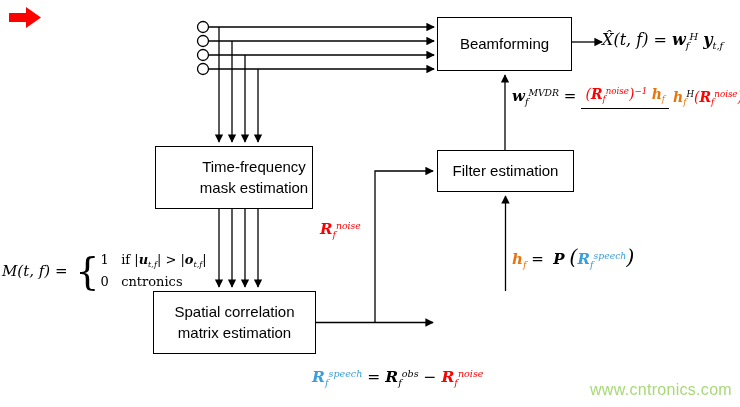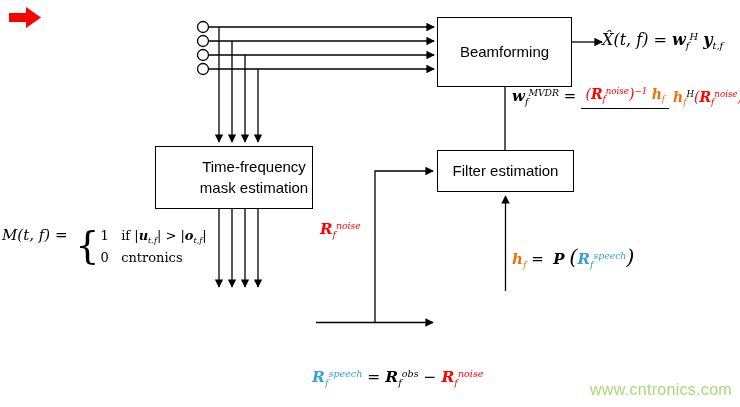--- a/index.html
+++ b/index.html
@@ -17,21 +17,21 @@
   .formula {
     position:absolute; font-family:"DejaVu Serif", serif; font-style:italic;
     font-size:15px; color:#000; white-space:pre; line-height:1.25;
   }
   .formula sub { font-size:0.62em; vertical-align:-0.4em; }
   .formula sup { font-size:0.62em; vertical-align:0.55em; }
   .mvdr { display:flex; align-items:center; gap:5px; }
   .frac { display:inline-flex; text-align:center; font-size:14px; }
   .frac .num { display:block; padding:0 4px 3px; border-bottom:1.4px solid #000; }
   .frac .den { display:block; padding:3px 4px 0; }
-  .maskf { display:flex; font-style:normal; }
+  .maskf { display:flex; align-items:center; font-style:normal;margin-top:24px; }
   .maskf .brace { font-size:38px; line-height:1; font-style:normal; margin:0 1px 0 3px; font-weight:400; }
   .cases { display:inline-flex; flex-direction:column; font-size:13px; line-height:1.6; font-style:normal; }
   .watermark {
     position:absolute; right:8px; bottom:8px; font-size:16px; letter-spacing:0.3px;
     color:#a8d878; font-family:"Liberation Sans", sans-serif;
   }
   .out-formula { font-size:16px; }
   .speech-formula { font-size:15.5px; }
 </style>
 </head>
@@ -80,33 +80,37 @@
 
     <g stroke="#000" stroke-width="1.3" fill="none">
       <path d="M316 322.5 H433" marker-end="url(#arrow)"></path>
       <path d="M375 322.5 V171 H433" marker-end="url(#arrow)"></path>
       <path d="M505.5 291 V196" marker-end="url(#arrow)"></path>
       <path d="M505 150 V75" marker-end="url(#arrow)"></path>
       <path d="M572 42 H602" marker-end="url(#arrow)"></path>
     </g>
   </svg>
 
-  <div class="box" style="left:437px; top:17px; width:135px; height:70px;">
+  <div class="box" style="left:437px; top:17px; width:135px; height:54px;">
     <div>Beamforming</div>
   </div>
 
   <div class="box" style="left:437px; top:150px; width:137px; height:42px;">
     <div>Filter estimation</div>
   </div>
 
   <div class="box" style="left:155px; top:146px; width:158px; height:63px;padding-left:40px;">
     <div>Time-frequency</div>
     <div>mask estimation</div>
   </div>
 
+  <div class="box" style="left:153px; top:291px; width:163px; height:63px;">
+    <div>Spatial correlation</div>
+    <div>matrix estimation</div>
+  </div>
 
 
   <div class="formula out-formula" style="left:602px; top:30px;"><span>X̂</span><span>(t, f) = </span><span style="font-weight: bold;">w</span><sub>f</sub><sup>H</sup><span> </span><span style="font-weight: bold;">y</span><sub>t,f</sub></div>
 
   <div class="formula mvdr" style="left:512px; top:86px;">
     <span><span style="font-weight: bold;">w</span><sub>f</sub><sup>MVDR</sup><span> =</span></span>
     <span class="frac">
       <span class="num"><span style="color: rgb(255, 0, 0);">(</span><span style="color: rgb(255, 0, 0); font-weight: bold;">R</span><sub style="color: rgb(255, 0, 0);">f</sub><sup style="color: rgb(255, 0, 0);">noise</sup><span style="color: rgb(255, 0, 0);">)</span><sup style="color: rgb(255, 0, 0);">−1</sup><span> </span><span style="color: rgb(232, 117, 11); font-weight: bold;">h</span><sub style="color: rgb(232, 117, 11);">f</sub></span>
       <span class="den"><span style="color: rgb(232, 117, 11); font-weight: bold;">h</span><sub style="color: rgb(232, 117, 11);">f</sub><sup>H</sup><span style="color: rgb(255, 0, 0);">(</span><span style="color: rgb(255, 0, 0); font-weight: bold;">R</span><sub style="color: rgb(255, 0, 0);">f</sub><sup style="color: rgb(255, 0, 0);">noise</sup><span style="color: rgb(255, 0, 0);">)</span><sup style="color: rgb(255, 0, 0);">−1</sup><span> </span><span style="color: rgb(232, 117, 11); font-weight: bold;">h</span><sub style="color: rgb(232, 117, 11);">f</sub></span>
     </span>

